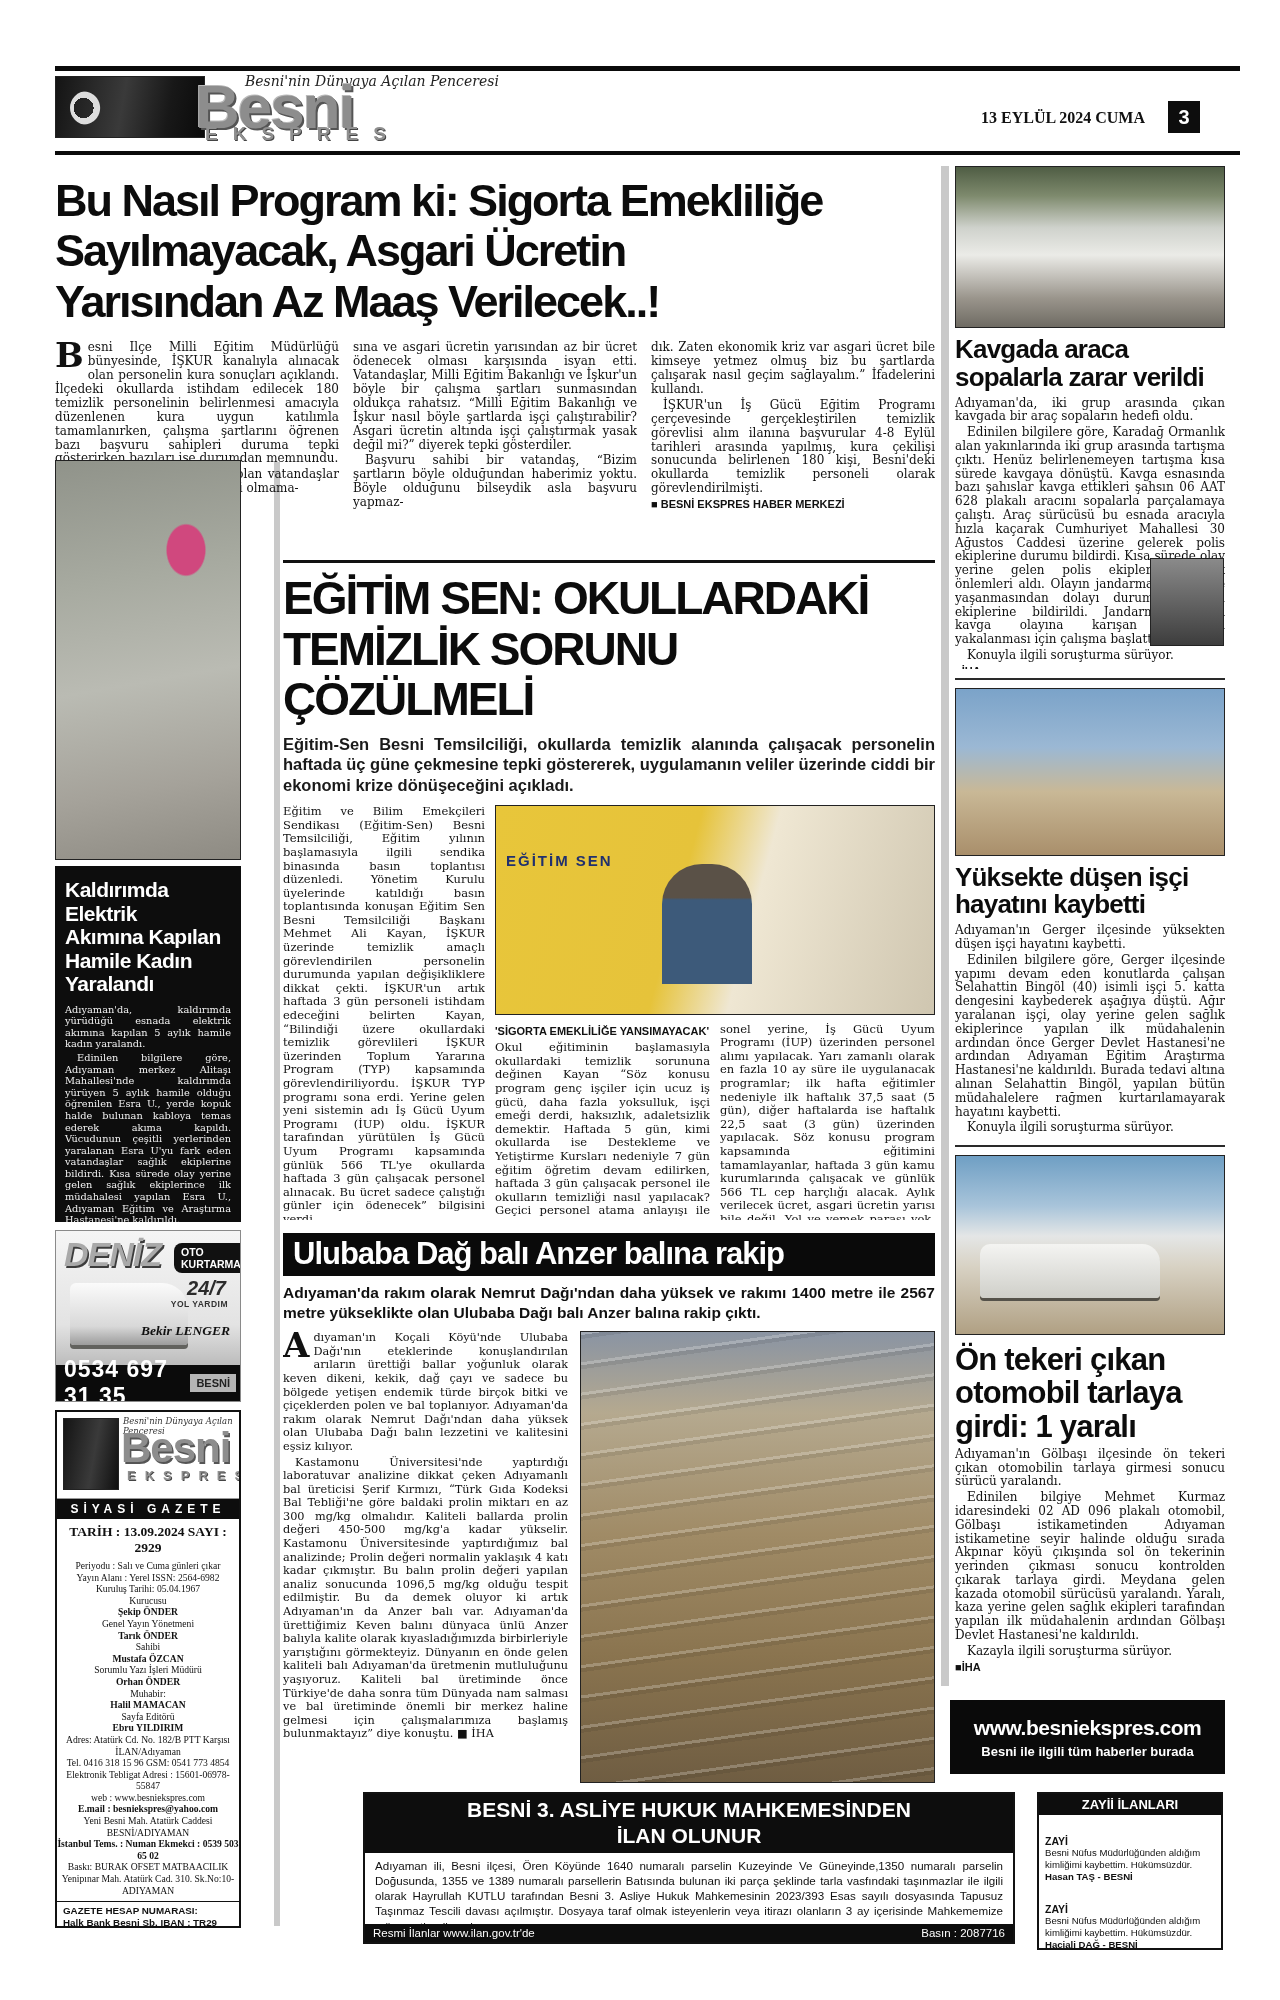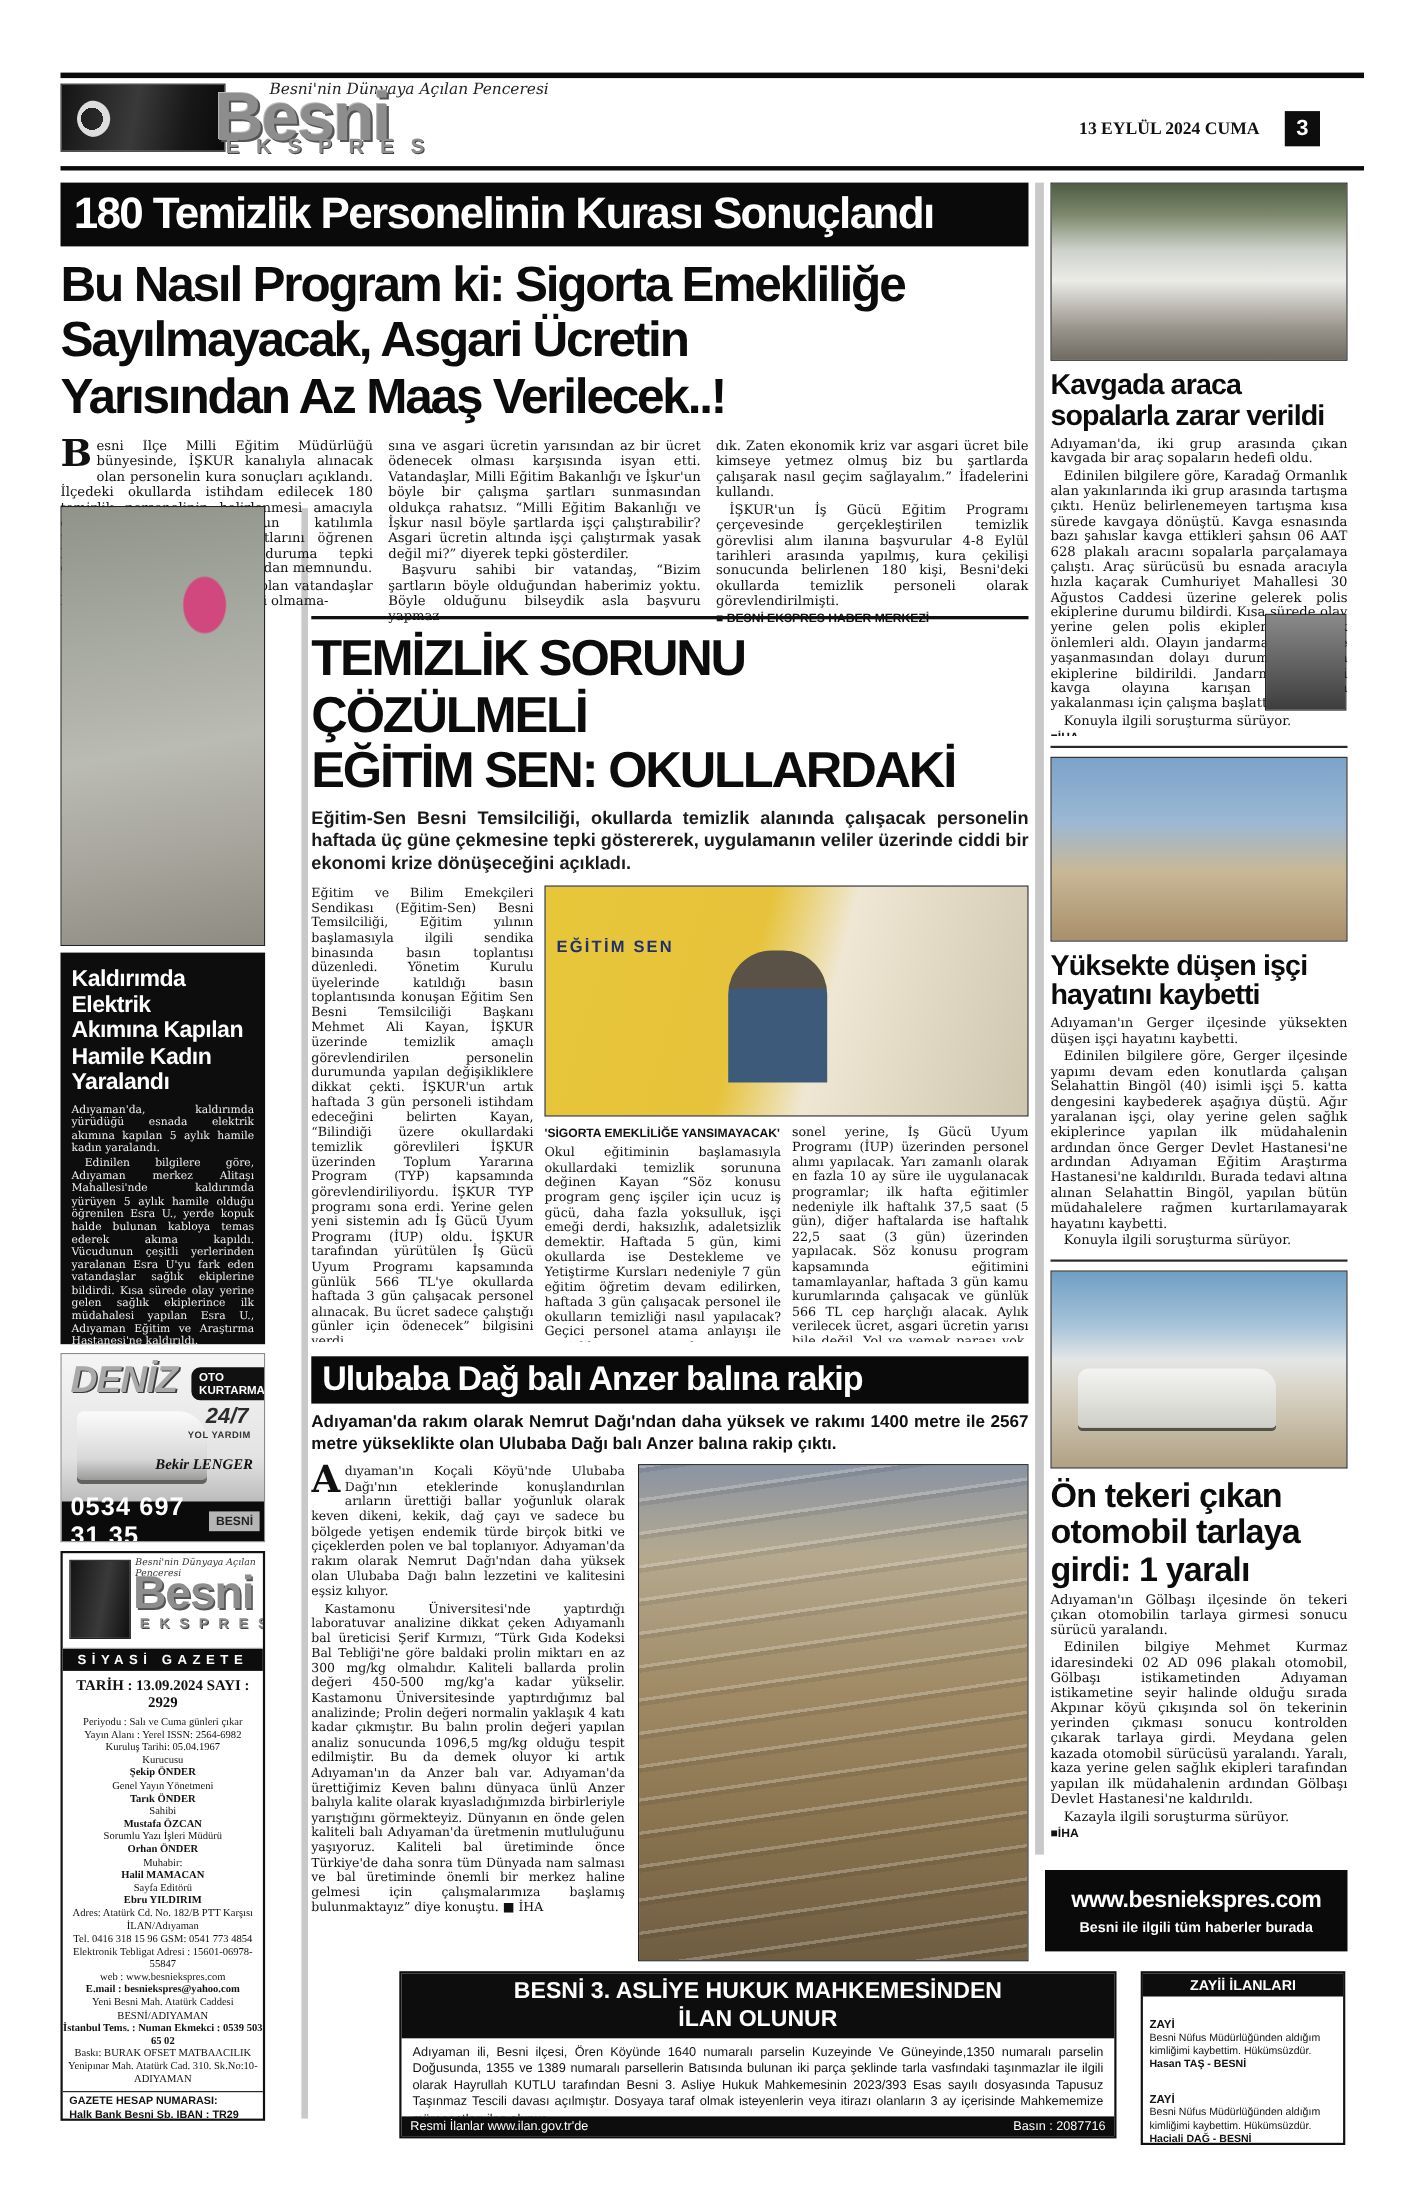--- a/index.html
+++ b/index.html
@@ -114,21 +114,20 @@
   <div class="biglogo">Besni</div>
   <div class="sublogo">EKSPRES</div>
   <div class="dateline">13 EYLÜL 2024 CUMA</div>
   <div class="pagenum">3</div>
 </div>
 
 <div class="vdiv" style="left:274px;top:462px;width:6px;height:1464px;"></div>
 <div class="vdiv" style="left:941px;top:166px;width:8px;height:1520px;"></div>
 
 <div class="lead">
-  <div class="kicker">180 Temizlik Personelinin Kurası Sonuçlandı</div>
   <div class="lead-hl">
       <div>Bu Nasıl Program ki: Sigorta Emekliliğe</div>
       <div>Sayılmayacak, Asgari Ücretin</div>
       <div>Yarısından Az Maaş Verilecek..!</div>
     </div>
   <div class="lead-cols">
     <div class="lead-col dropcap">
         <p>Besni İlçe Milli Eğitim Müdürlüğü bünyesinde, İŞKUR kanalıyla alınacak olan personelin kura sonuçları açıklandı. İlçedeki okullarda istihdam edilecek 180 temizlik personelinin belirlenmesi amacıyla düzenlenen kura uygun katılımla tamamlanırken, çalışma şartlarını öğrenen bazı başvuru sahipleri duruma tepki gösterirken bazıları ise durumdan memnundu.</p>
         <p>Haftanın 3 günü çalışacak olan vatandaşlar bu günlerin emeklilikte geçerli olmama-</p>
       </div>
@@ -273,22 +272,22 @@
     <div class="mh-ethics">
         <div>Gazetemiz, Basın Meslek ilkelerine uymaya söz vermiştir.</div>
       </div>
 
   </div>
 </div>
 
 <div class="middle">
   <div class="es-block">
     <div class="es-hl">
+        <div>EĞİTİM SEN: OKULLARDAKİ</div>
         <div>TEMİZLİK SORUNU ÇÖZÜLMELİ</div>
-        <div>EĞİTİM SEN: OKULLARDAKİ</div>
       </div>
     <div class="es-lead">Eğitim-Sen Besni Temsilciliği, okullarda temizlik alanında çalışacak personelin haftada üç güne çekmesine tepki göstererek, uygulamanın veliler üzerinde ciddi bir ekonomi krize dönüşeceğini açıkladı.</div>
     <div class="es-body">
       <div class="es-col1">
           <p>Eğitim ve Bilim Emekçileri Sendikası (Eğitim-Sen) Besni Temsilciliği, Eğitim yılının başlamasıyla ilgili sendika binasında basın toplantısı düzenledi. Yönetim Kurulu üyelerinde katıldığı basın toplantısında konuşan Eğitim Sen Besni Temsilciliği Başkanı Mehmet Ali Kayan, İŞKUR üzerinde temizlik amaçlı görevlendirilen personelin durumunda yapılan değişikliklere dikkat çekti. İŞKUR'un artık haftada 3 gün personeli istihdam edeceğini belirten Kayan, “Bilindiği üzere okullardaki temizlik görevlileri İŞKUR üzerinden Toplum Yararına Program (TYP) kapsamında görevlendiriliyordu. İŞKUR TYP programı sona erdi. Yerine gelen yeni sistemin adı İş Gücü Uyum Programı (İUP) oldu. İŞKUR tarafından yürütülen İş Gücü Uyum Programı kapsamında günlük 566 TL'ye okullarda haftada 3 gün çalışacak personel alınacak. Bu ücret sadece çalıştığı günler için ödenecek” bilgisini verdi.</p>
         </div>
       <div class="es-right">
         <div class="es-photo photo">
           <div class="es-flagtext">EĞİTİM SEN</div>
         </div>

